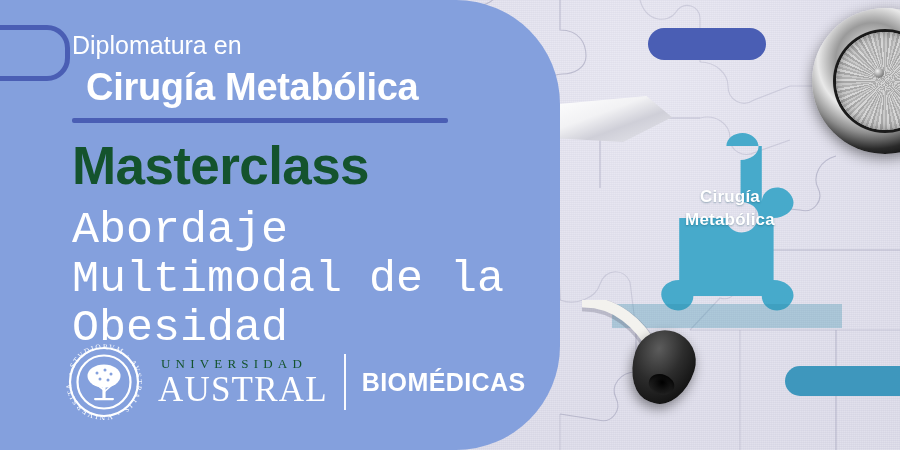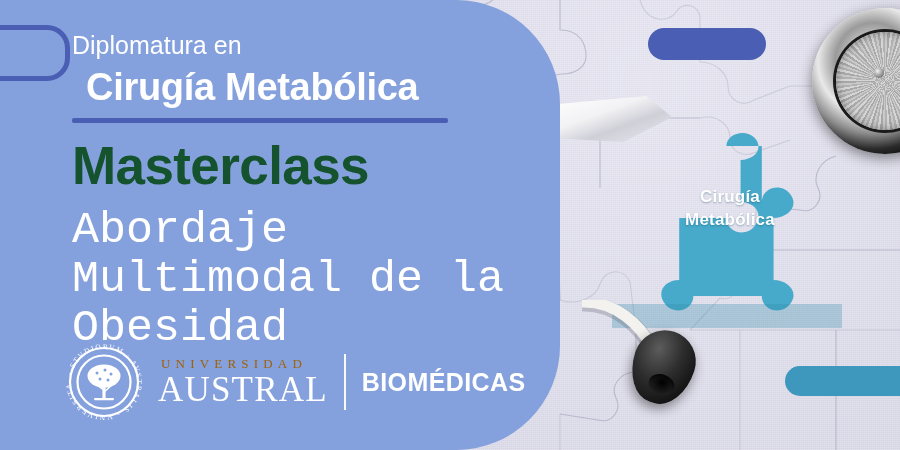--- a/index.html
+++ b/index.html
@@ -142,21 +142,21 @@
     display:flex;align-items:center;
   }
   .seal{position:relative;width:88px;height:88px;}
   .seal svg{display:block;}
   .seal-ring{fill:none;stroke:#ffffff;stroke-width:2.2;}
   .seal-letters{fill:#ffffff;font-size:7.4px;letter-spacing:1.6px;font-family:"Liberation Serif", serif;}
   .seal-tree{fill:#ffffff;}
   .wordmark{margin-left:10px;display:flex;align-items:center;}
   .wm-left{display:flex;flex-direction:column;align-items:flex-start;}
   .wm-universidad{
-    color:#a16207;font-family:"Liberation Serif", serif;
+    color:#14532d;font-family:"Liberation Serif", serif;
     font-size:13px;letter-spacing:5.2px;line-height:15px;padding-left:3px;
   }
   .wm-austral{
     color:#ffffff;font-family:"Liberation Serif", serif;
     font-size:35px;line-height:37px;letter-spacing:1.2px;
   }
   .wm-divider{
     width:2px;height:56px;background:#ffffff;margin:0 16px;opacity:.95;
   }
   .wm-right{display:flex;flex-direction:column;}

